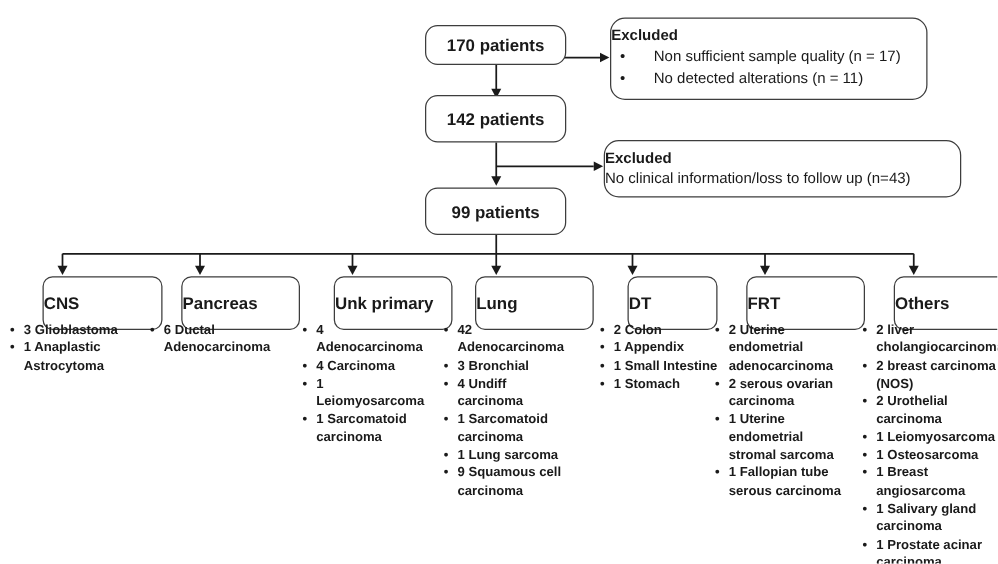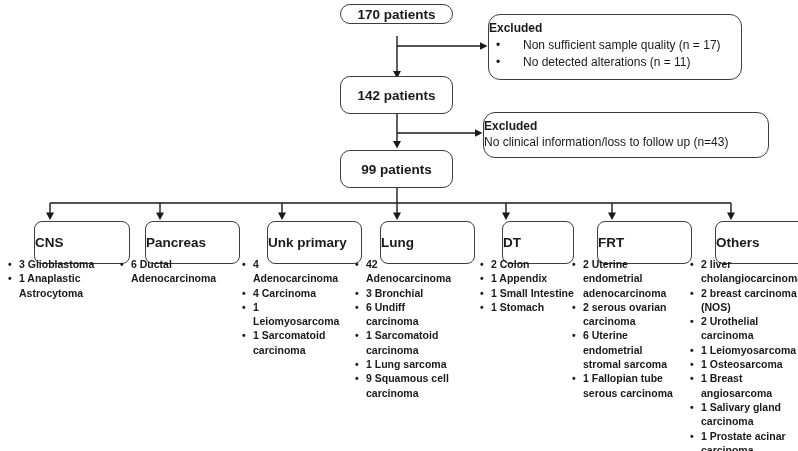--- a/index.html
+++ b/index.html
@@ -96,21 +96,21 @@
     <path class="connector" d="M397 203 V213"></path>
     <polygon class="arrowhead" points="393,212.5 401,212.5 397,220"></polygon>
     <path class="connector" d="M506 203 V213"></path>
     <polygon class="arrowhead" points="502,212.5 510,212.5 506,220"></polygon>
     <path class="connector" d="M612 203 V213"></path>
     <polygon class="arrowhead" points="608,212.5 616,212.5 612,220"></polygon>
     <path class="connector" d="M731 203 V213"></path>
     <polygon class="arrowhead" points="727,212.5 735,212.5 731,220"></polygon>
   </svg>
 
-  <div class="pbox" style="left:340px;top:4px;width:113px;height:20px">
+  <div class="pbox" style="left:340px;top:20px;width:113px;height:32px">
     <span>170 patients</span>
   </div>
 
   <div class="xbox" style="left:488px;top:14px;width:254px;height:66px">
     <div class="xtitle">Excluded</div>
     <ul class="xlist">
       <li>Non sufficient sample quality (n = 17)</li>
       <li>No detected alterations (n = 11)</li>
     </ul>
   </div>
@@ -162,37 +162,37 @@
   <ul class="clist" style="left:239px;width:93px">
     <li>4 Adenocarcinoma</li>
     <li>4 Carcinoma</li>
     <li>1 Leiomyosarcoma</li>
     <li>1 Sarcomatoid carcinoma</li>
   </ul>
 
   <ul class="clist" style="left:352px;width:97px">
     <li>42 Adenocarcinoma</li>
     <li>3 Bronchial</li>
-    <li>6 Undiff carcinoma</li>
+    <li>4 Undiff carcinoma</li>
     <li>1 Sarcomatoid carcinoma</li>
     <li>1 Lung sarcoma</li>
     <li>9 Squamous cell carcinoma</li>
   </ul>
 
   <ul class="clist" style="left:477px;width:112px">
     <li>2 Colon</li>
     <li>1 Appendix</li>
     <li>1 Small Intestine</li>
     <li>1 Stomach</li>
   </ul>
 
   <ul class="clist" style="left:569px;width:104px">
     <li>2 Uterine endometrial adenocarcinoma</li>
     <li>2 serous ovarian carcinoma</li>
-    <li>6 Uterine endometrial stromal sarcoma</li>
+    <li>1 Uterine endometrial stromal sarcoma</li>
     <li>1 Fallopian tube serous carcinoma</li>
   </ul>
 
   <ul class="clist" style="left:687px;width:111px">
     <li>2 liver cholangiocarcinoma</li>
     <li>2 breast carcinoma (NOS)</li>
     <li>2 Urothelial carcinoma</li>
     <li>1 Leiomyosarcoma</li>
     <li>1 Osteosarcoma</li>
     <li>1 Breast angiosarcoma</li>

